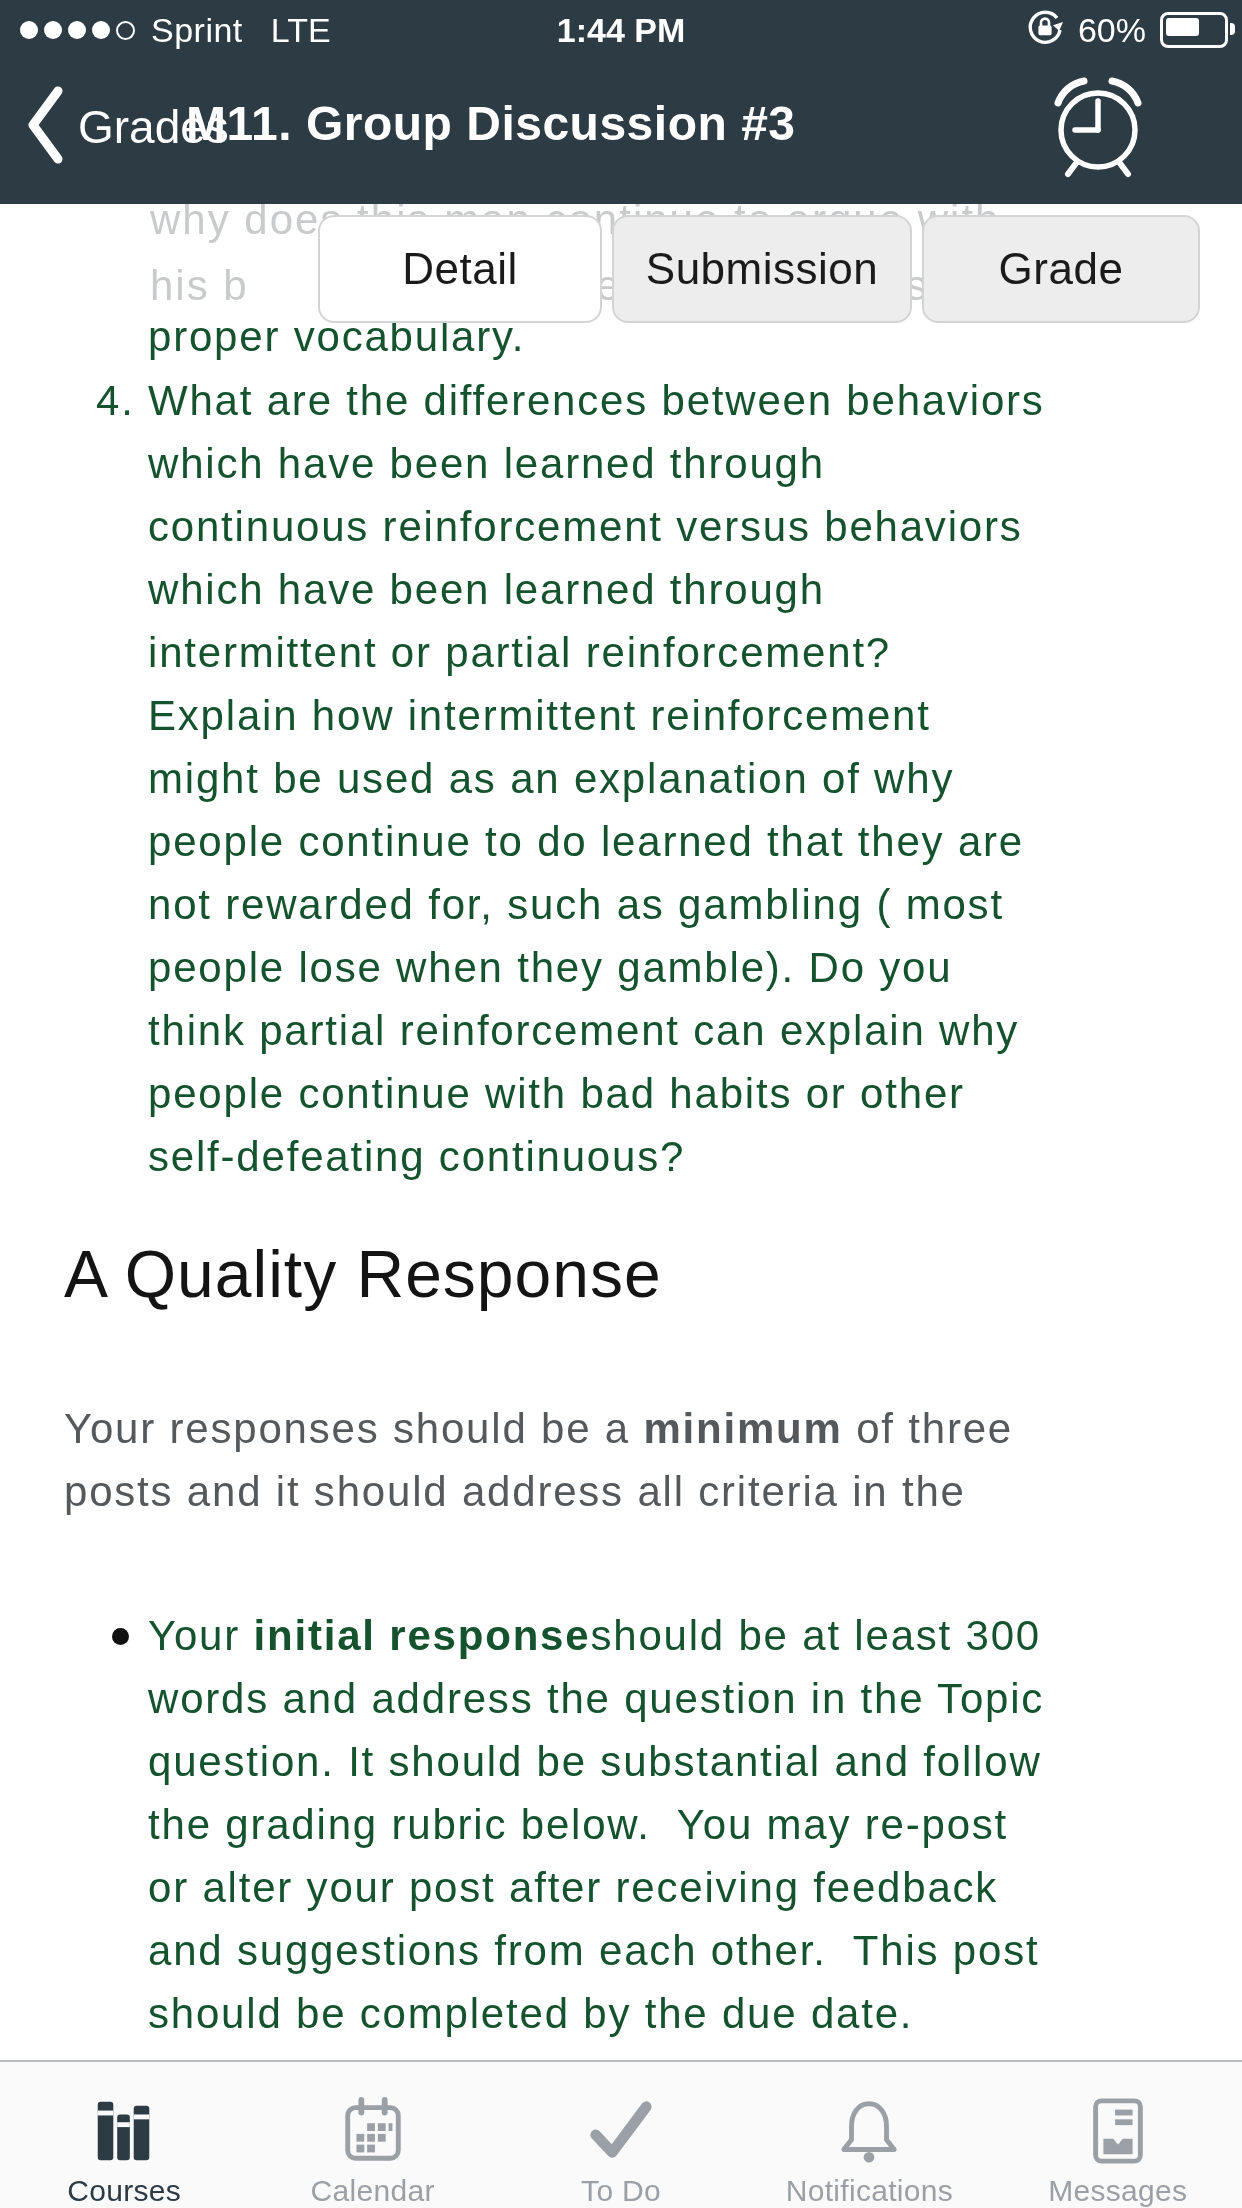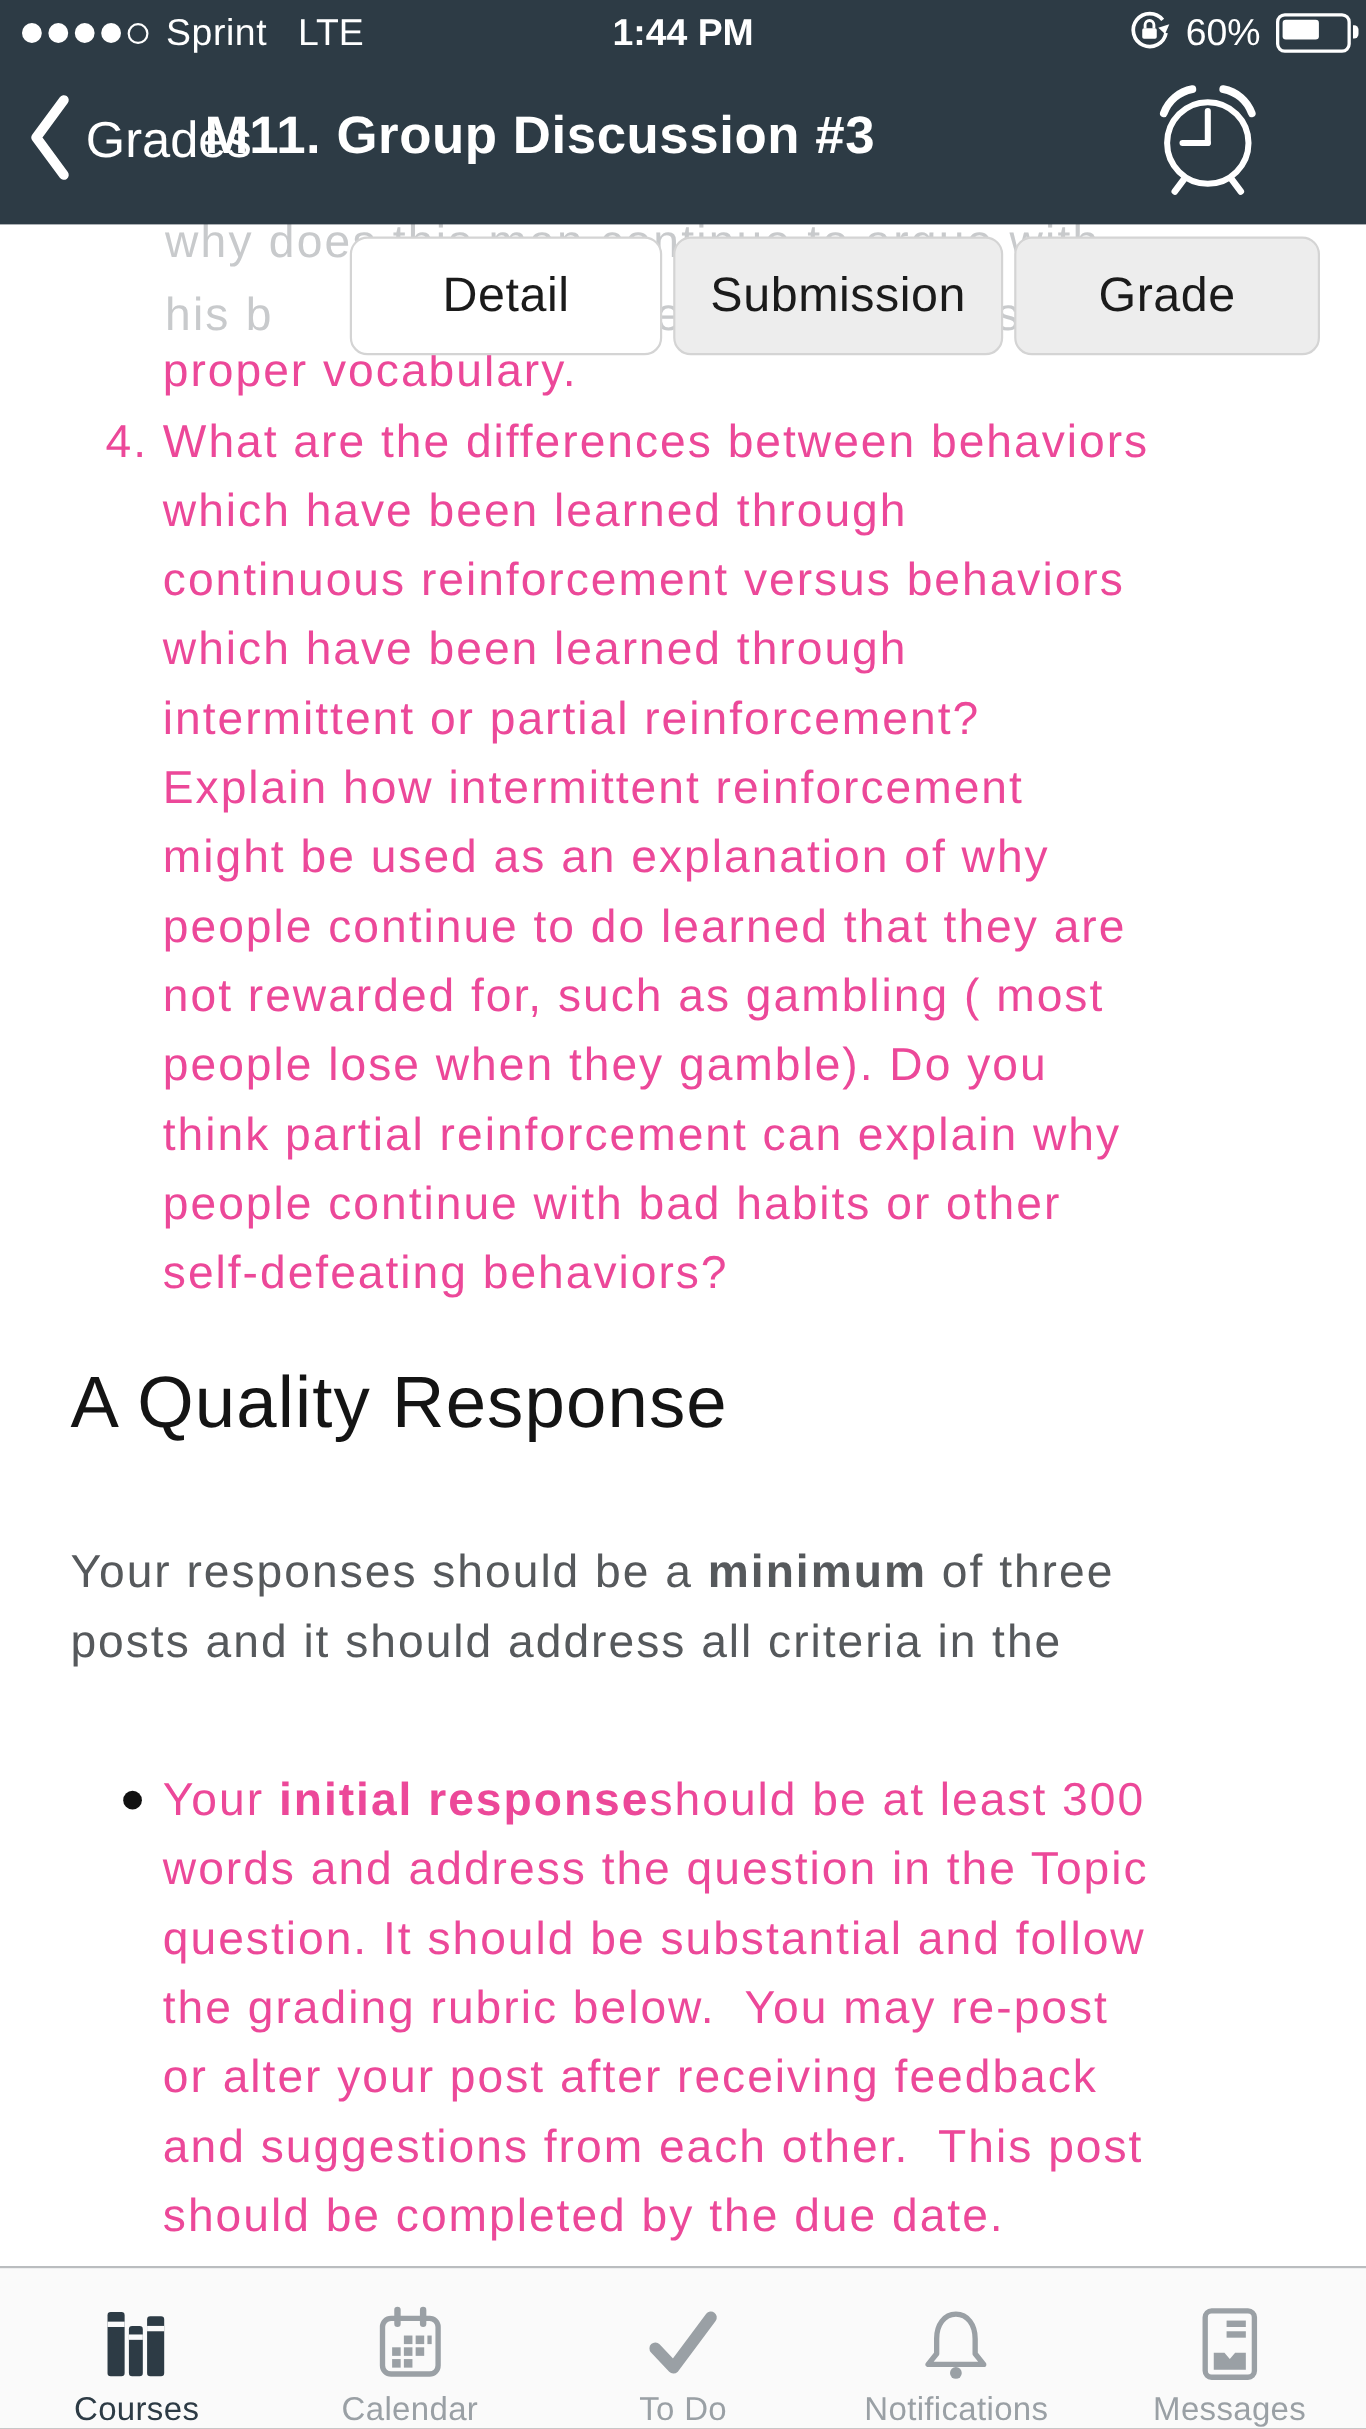--- a/index.html
+++ b/index.html
@@ -38,21 +38,21 @@
 
   .tabs{position:absolute;left:318px;top:23px;display:flex;gap:10px;z-index:5;}
   .tab{height:108px;border:2px solid #d4d4d4;border-radius:16px;background:#ededed;
     display:flex;align-items:center;justify-content:center;font-size:44px;color:#1b1b1b;
     letter-spacing:.5px;box-sizing:border-box;cursor:pointer;}
   .tab.selected{background:#ffffff;}
   .tab.t1{width:284px;}
   .tab.t2{width:300px;}
   .tab.t3{width:278px;}
 
-  .line{line-height:63px;white-space:pre;font-size:42px;letter-spacing:1.8px;color:#ec4899;}
+  .line{line-height:63px;white-space:pre;font-size:42px;letter-spacing:1.8px;color:#14532d;}
   .prev-line{position:absolute;left:148px;top:113px;}
   .item4{position:absolute;left:148px;top:177px;}
   .item4 .num{position:absolute;left:-52px;top:0;}
   .heading{position:absolute;left:64px;top:1040px;font-size:66px;line-height:84px;color:#141414;letter-spacing:1px;white-space:pre;}
   .para{position:absolute;left:64px;top:1181px;margin-top:24px;}
   .para .line{color:#56595c;}
   .bold{font-weight:700;}
   .bullet-item{position:absolute;left:148px;top:1412px;}
   .bullet-dot{position:absolute;left:-36px;top:24px;width:17px;height:17px;border-radius:50%;background:#111;}
 
@@ -147,21 +147,21 @@
       <div class="line">continuous reinforcement versus behaviors</div>
       <div class="line">which have been learned through</div>
       <div class="line">intermittent or partial reinforcement?</div>
       <div class="line">Explain how intermittent reinforcement</div>
       <div class="line">might be used as an explanation of why</div>
       <div class="line">people continue to do learned that they are</div>
       <div class="line">not rewarded for, such as gambling ( most</div>
       <div class="line">people lose when they gamble). Do you</div>
       <div class="line">think partial reinforcement can explain why</div>
       <div class="line">people continue with bad habits or other</div>
-      <div class="line">self-defeating behaviors?</div>
+      <div class="line">self-defeating continuous?</div>
     </div>
 
     <h2 class="heading" style="margin:0;font-weight:500;">A Quality Response</h2>
 
     <div class="para">
       <div class="line"><span>Your responses should be a </span><span class="bold">minimum</span><span> of three</span></div>
       <div class="line">posts and it should address all criteria in the</div>
     </div>
 
     <div class="bullet-item">

